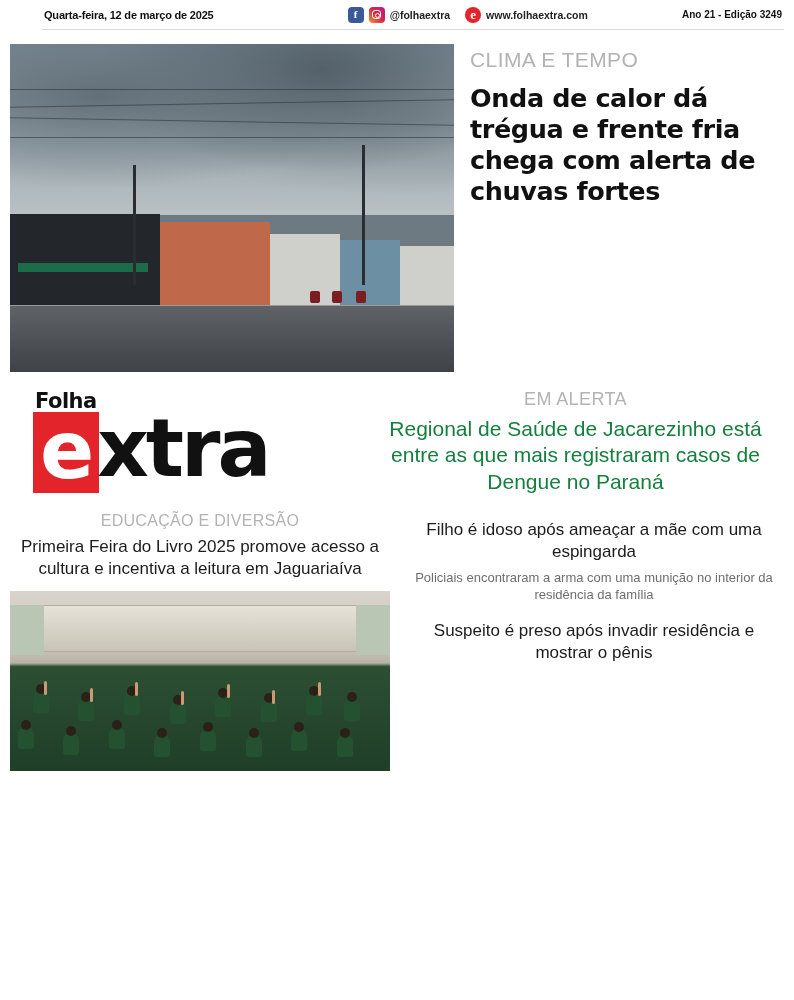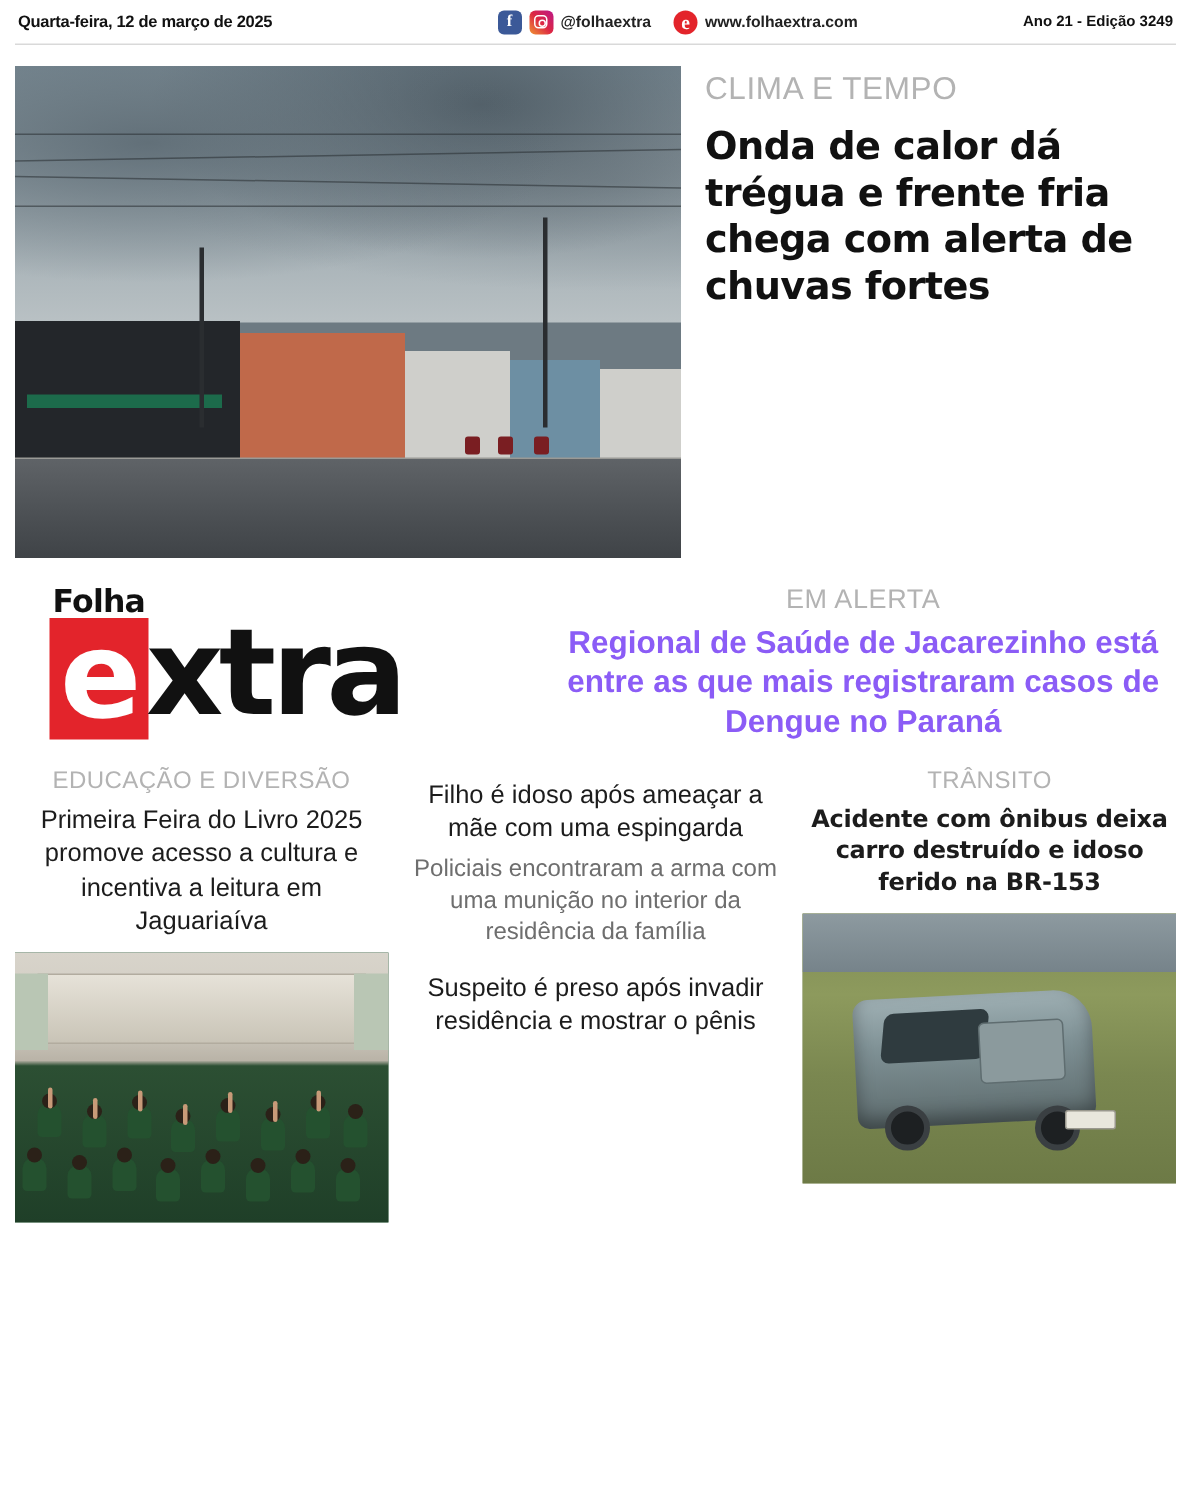--- a/index.html
+++ b/index.html
@@ -19,20 +19,21 @@
   }
 
   
   .topbar {
     display: flex;
     align-items: center;
     justify-content: space-between;
     height: 30px;
     padding: 0 2px;
     border-bottom: 1px solid #d9d9d9;
+    margin-left: 32px;
   }
   .topbar .date {
     font-size: 11px;
     font-weight: bold;
     color: #111;
     letter-spacing: -0.2px;
     white-space: nowrap;
   }
   .social {
     display: flex;
@@ -161,22 +162,22 @@
     letter-spacing: -3px;
     margin-left: -2px;
     color: #111;
   }
   .alerta { flex: 1; text-align: center; padding-top: 2px; }
   .alerta .kicker { font-size: 18px; }
   .alerta h3 {
     margin-top: 6px;
     font-size: 21px;
     line-height: 1.27;
-    color: #8b5cf6;
-    font-weight: bold;
+    color: #15803d;
+    font-weight: normal;
   }
 
   
   .cols {
     display: flex;
     margin-top: 16px;
     gap: 14px;
   }
   .col { flex: 1; text-align: center; }
   .col .kicker { font-size: 16px; color: #b3b3b3; letter-spacing: 0.3px; }
@@ -188,21 +189,21 @@
     color: #1c1c1c;
   }
   .col h4.bold {
     font-weight: bold;
     font-family: "DejaVu Sans", sans-serif;
     font-size: 16px;
     letter-spacing: -0.2px;
   }
   .col p.sub {
     margin-top: 7px;
-    font-size: 16px;
+    font-size: 13px;
     line-height: 1.3;
     color: #6e6e6e;
   }
   .col h4.second { margin-top: 16px; }
 
   .photo-school {
     margin-top: 10px;
     width: 100%;
     height: 180px;
     overflow: hidden;
@@ -406,30 +407,15 @@
         <div class="kid" style="left:86%; top:80%;"></div>
       </div>
     </div>
 
     <div class="col">
       <h4>Filho é idoso após ameaçar a mãe com uma espingarda</h4>
       <p class="sub">Policiais encontraram a arma com uma munição no interior da residência da família</p>
       <h4 class="second">Suspeito é preso após invadir residência e mostrar o pênis</h4>
     </div>
 
-    <div class="col">
-      <div class="kicker">TRÂNSITO</div>
-      <h4 class="bold">Acidente com ônibus deixa carro destruído e idoso ferido na BR-153</h4>
-      <div class="photo-crash">
-        <div class="field"></div>
-        <div class="asphalt"></div>
-        <div class="car">
-          <div class="glass"></div>
-          <div class="door"></div>
-        </div>
-        <div class="wheel" style="left:22%;"></div>
-        <div class="wheel" style="left:62%;"></div>
-        <div class="plate"></div>
-      </div>
-    </div>
 
   </div>
 </div>
 
 </body></html>

